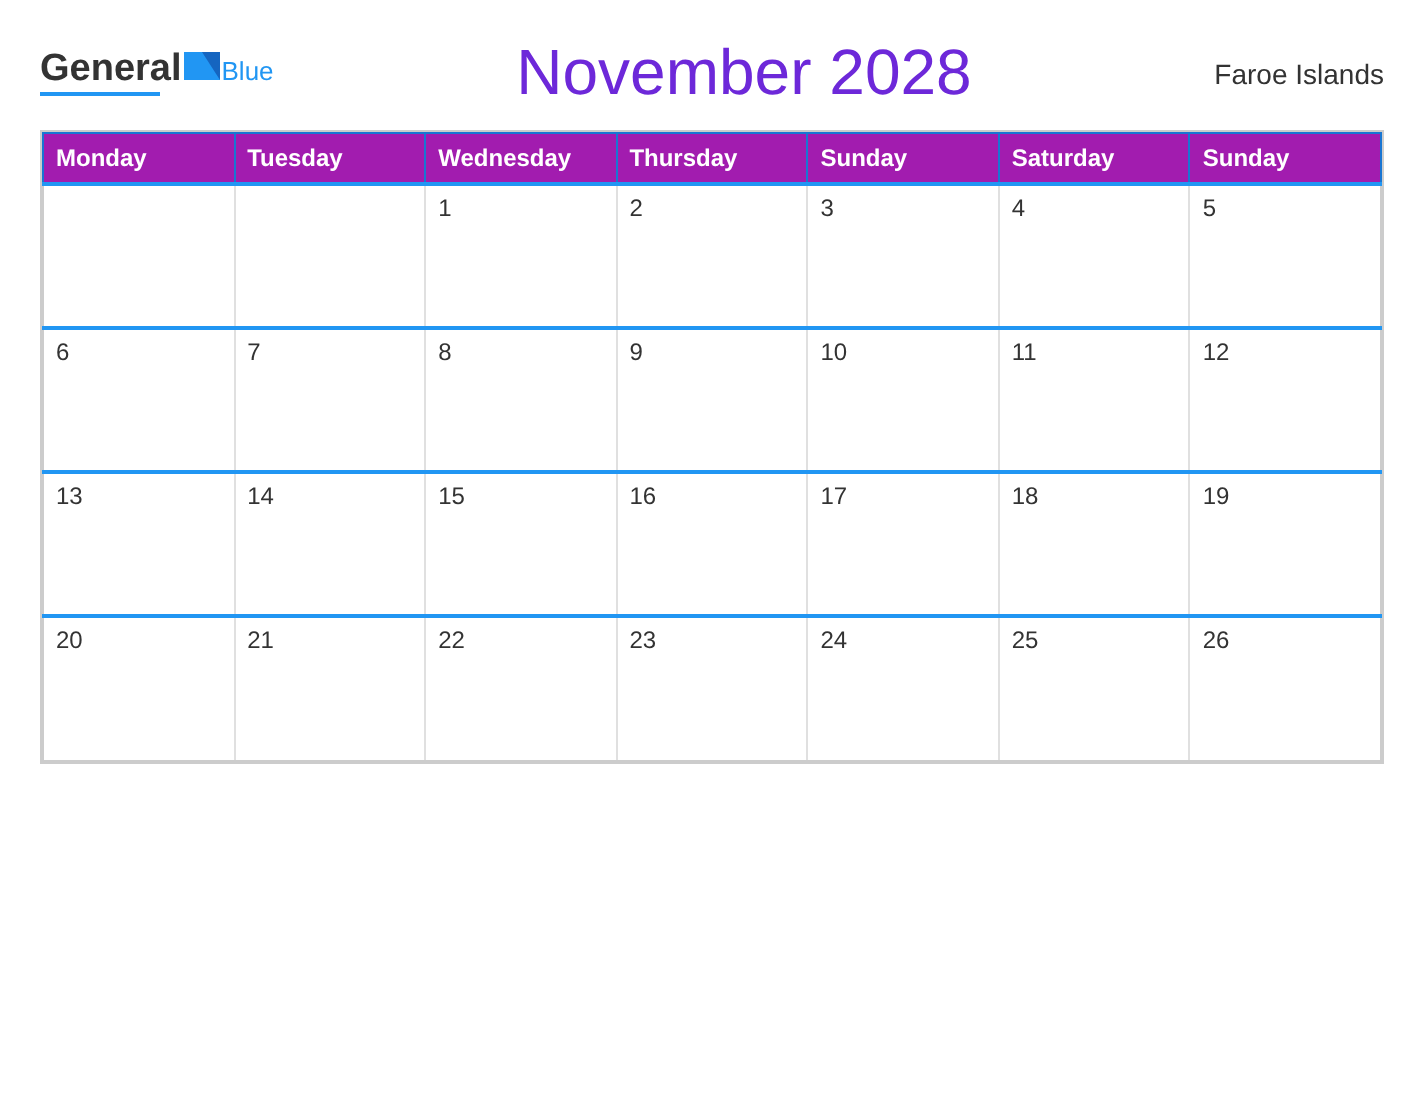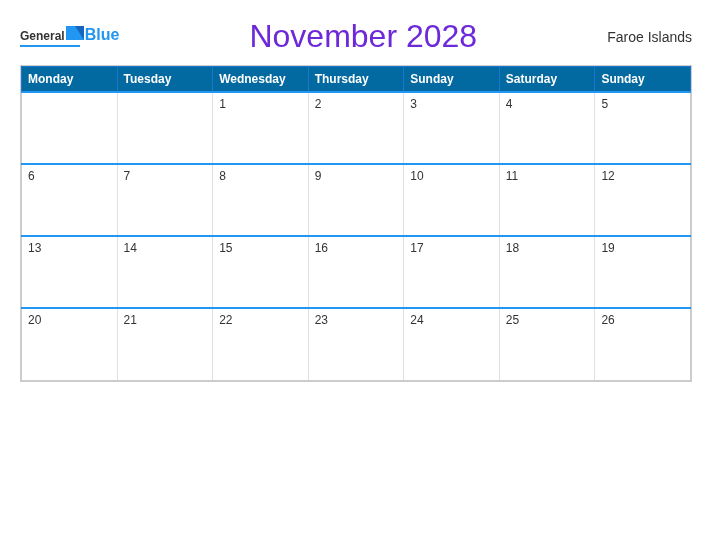--- a/index.html
+++ b/index.html
@@ -28,22 +28,22 @@
       align-items: flex-start;
     }
     .logo-text {
       display: flex;
       align-items: baseline;
       font-size: 15px;
       font-weight: bold;
       color: #333;
       line-height: 1;
     }
-    .logo-general { color: #333; font-weight: bold; font-size: 12px; }
-    .logo-blue { color: #2196F3; font-weight: bold; font-size: 16px; }
+    .logo-general { color: #333; font-weight: bold; font-size: 19px; }
+    .logo-blue { color: #2196F3; font-weight: normal; font-size: 13px; }
     .logo-line {
       width: 60px;
       height: 2px;
       background: #2196F3;
       margin-top: 2px;
     }
     .month-title {
       font-size: 32px;
       font-weight: 400;
       color: #6d28d9;
@@ -55,21 +55,21 @@
       color: #333;
       text-align: center;
       min-width: 80px;
     }
     .calendar {
       width: 100%;
       border-collapse: collapse;
       table-layout: fixed;
     }
     .calendar thead tr th {
-      background: #0369a1;
+      background: #a21caf;
       color: #fff;
       font-size: 12px;
       font-weight: 600;
       padding: 5px 6px;
       text-align: left;
       border: 1px solid #1976D2;
     }
     .calendar tbody tr {
       height: 72px;
     }

